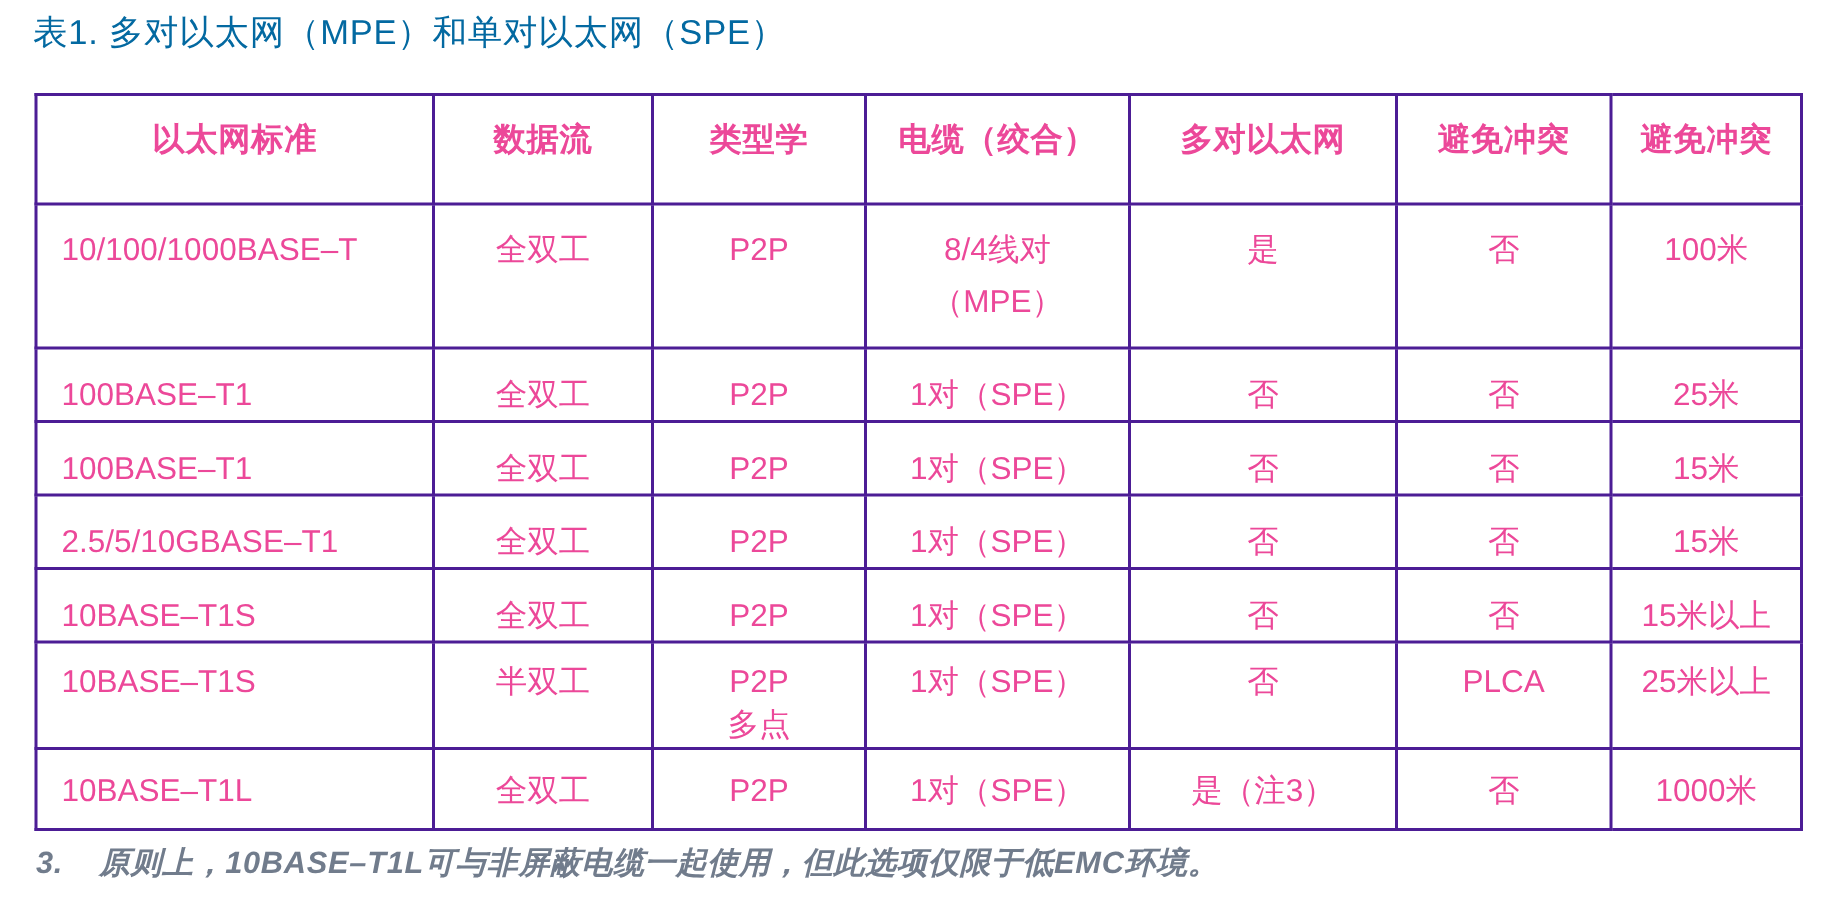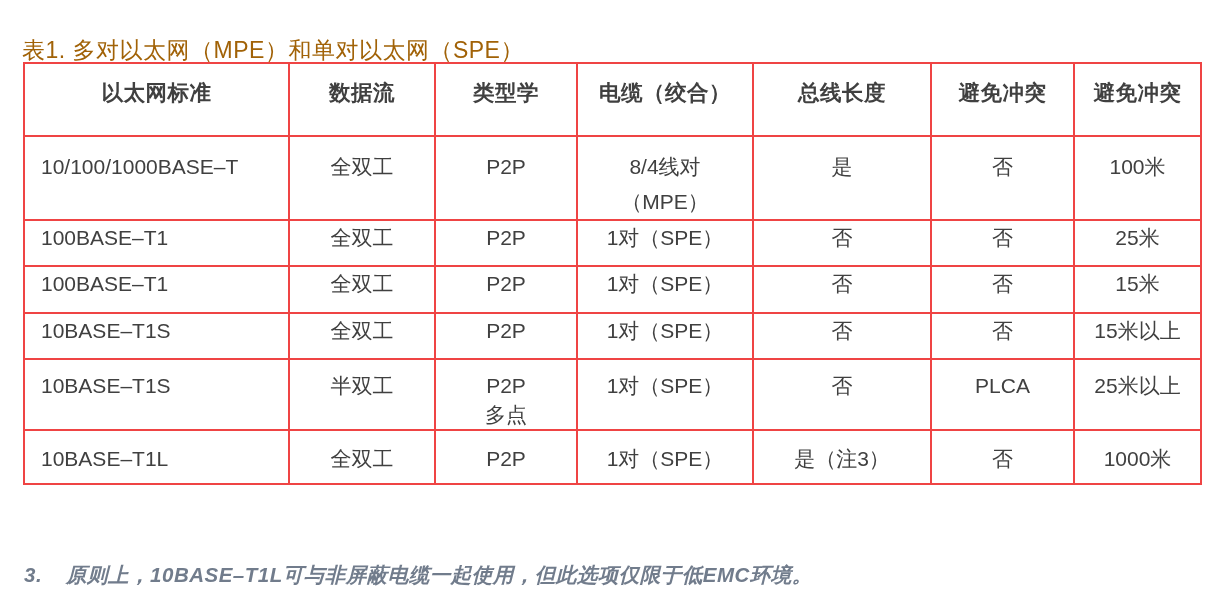--- a/index.html
+++ b/index.html
@@ -14,59 +14,59 @@
   .page {
     position: relative;
     width: 1225px;
     height: 606px;
     background: #ffffff;
     overflow: hidden;
   }
   .title {
     position: absolute;
     left: 22px;
-    top: 36px;
+    top: 7px;
     font-size: 23px;
     line-height: 28px;
-    color: #a16207;
+    color: #0369a1;
     letter-spacing: 0.5px;
     white-space: nowrap;
   }
   table.std {
     position: absolute;
     left: 23px;
     top: 62px;
     width: 1177px;
     border-collapse: collapse;
     table-layout: fixed;
     background: #ffffff;
   }
   table.std th, table.std td {
-    border: 2px solid #ef4444;
+    border: 2px solid #4c1d95;
     vertical-align: top;
     text-align: center;
-    color: #404040;
+    color: #ec4899;
     font-size: 21px;
     line-height: 32px;
     padding: 0;
     overflow: hidden;
   }
   table.std th {
     font-weight: bold;
     font-size: 21.5px;
     padding-top: 13px;
     letter-spacing: 0.5px;
   }
-  table.std td { padding-top: 1px; }
+  table.std td { padding-top: 15px; }
   table.std td.c-standard {
     text-align: left;
     padding-left: 16px;
   }
   tr.h-header { height: 73px; }
-  tr.h-r1 { height: 84px; padding-left: 16px; }
+  tr.h-r1 { height: 96px; padding-left: 16px; }
   tr.h-r2 { height: 46px; }
   tr.h-r3 { height: 47px; }
   tr.h-r4 { height: 47px; }
   tr.h-r5 { height: 46px; }
   tr.h-r6 { height: 70px; }
   tr.h-r7 { height: 54px; margin-top: 47px; }
   tr.h-r1 td, tr.h-r7 td { padding-top: 12px; }
   tr.h-r6 td { padding-top: 11px; }
   tr.h-r6 td .ln { line-height: 29px; }
   tr.h-r1 td .ln { line-height: 35px; }
@@ -99,21 +99,21 @@
       <col style="width:178px">
       <col style="width:143px">
       <col style="width:127px">
     </colgroup>
     <thead>
       <tr class="h-header">
         <th>以太网标准</th>
         <th>数据流</th>
         <th>类型学</th>
         <th>电缆（绞合）</th>
-        <th>总线长度</th>
+        <th>多对以太网</th>
         <th>避免冲突</th>
         <th>避免冲突</th>
       </tr>
     </thead>
     <tbody>
       <tr class="h-r1">
         <td class="c-standard">
             <div class="ln">10/100/1000BASE–T</div>
           </td>
         <td>
@@ -175,20 +175,43 @@
         <td>
             <div class="ln">否</div>
           </td>
         <td>
             <div class="ln">否</div>
           </td>
         <td>
             <div class="ln">15米</div>
           </td>
       </tr>
+      <tr class="h-r4">
+        <td class="c-standard">
+            <div class="ln">2.5/5/10GBASE–T1</div>
+          </td>
+        <td>
+            <div class="ln">全双工</div>
+          </td>
+        <td>
+            <div class="ln">P2P</div>
+          </td>
+        <td>
+            <div class="ln">1对（SPE）</div>
+          </td>
+        <td>
+            <div class="ln">否</div>
+          </td>
+        <td>
+            <div class="ln">否</div>
+          </td>
+        <td>
+            <div class="ln">15米</div>
+          </td>
+      </tr>
       <tr class="h-r5">
         <td class="c-standard">
             <div class="ln">10BASE–T1S</div>
           </td>
         <td>
             <div class="ln">全双工</div>
           </td>
         <td>
             <div class="ln">P2P</div>
           </td>

